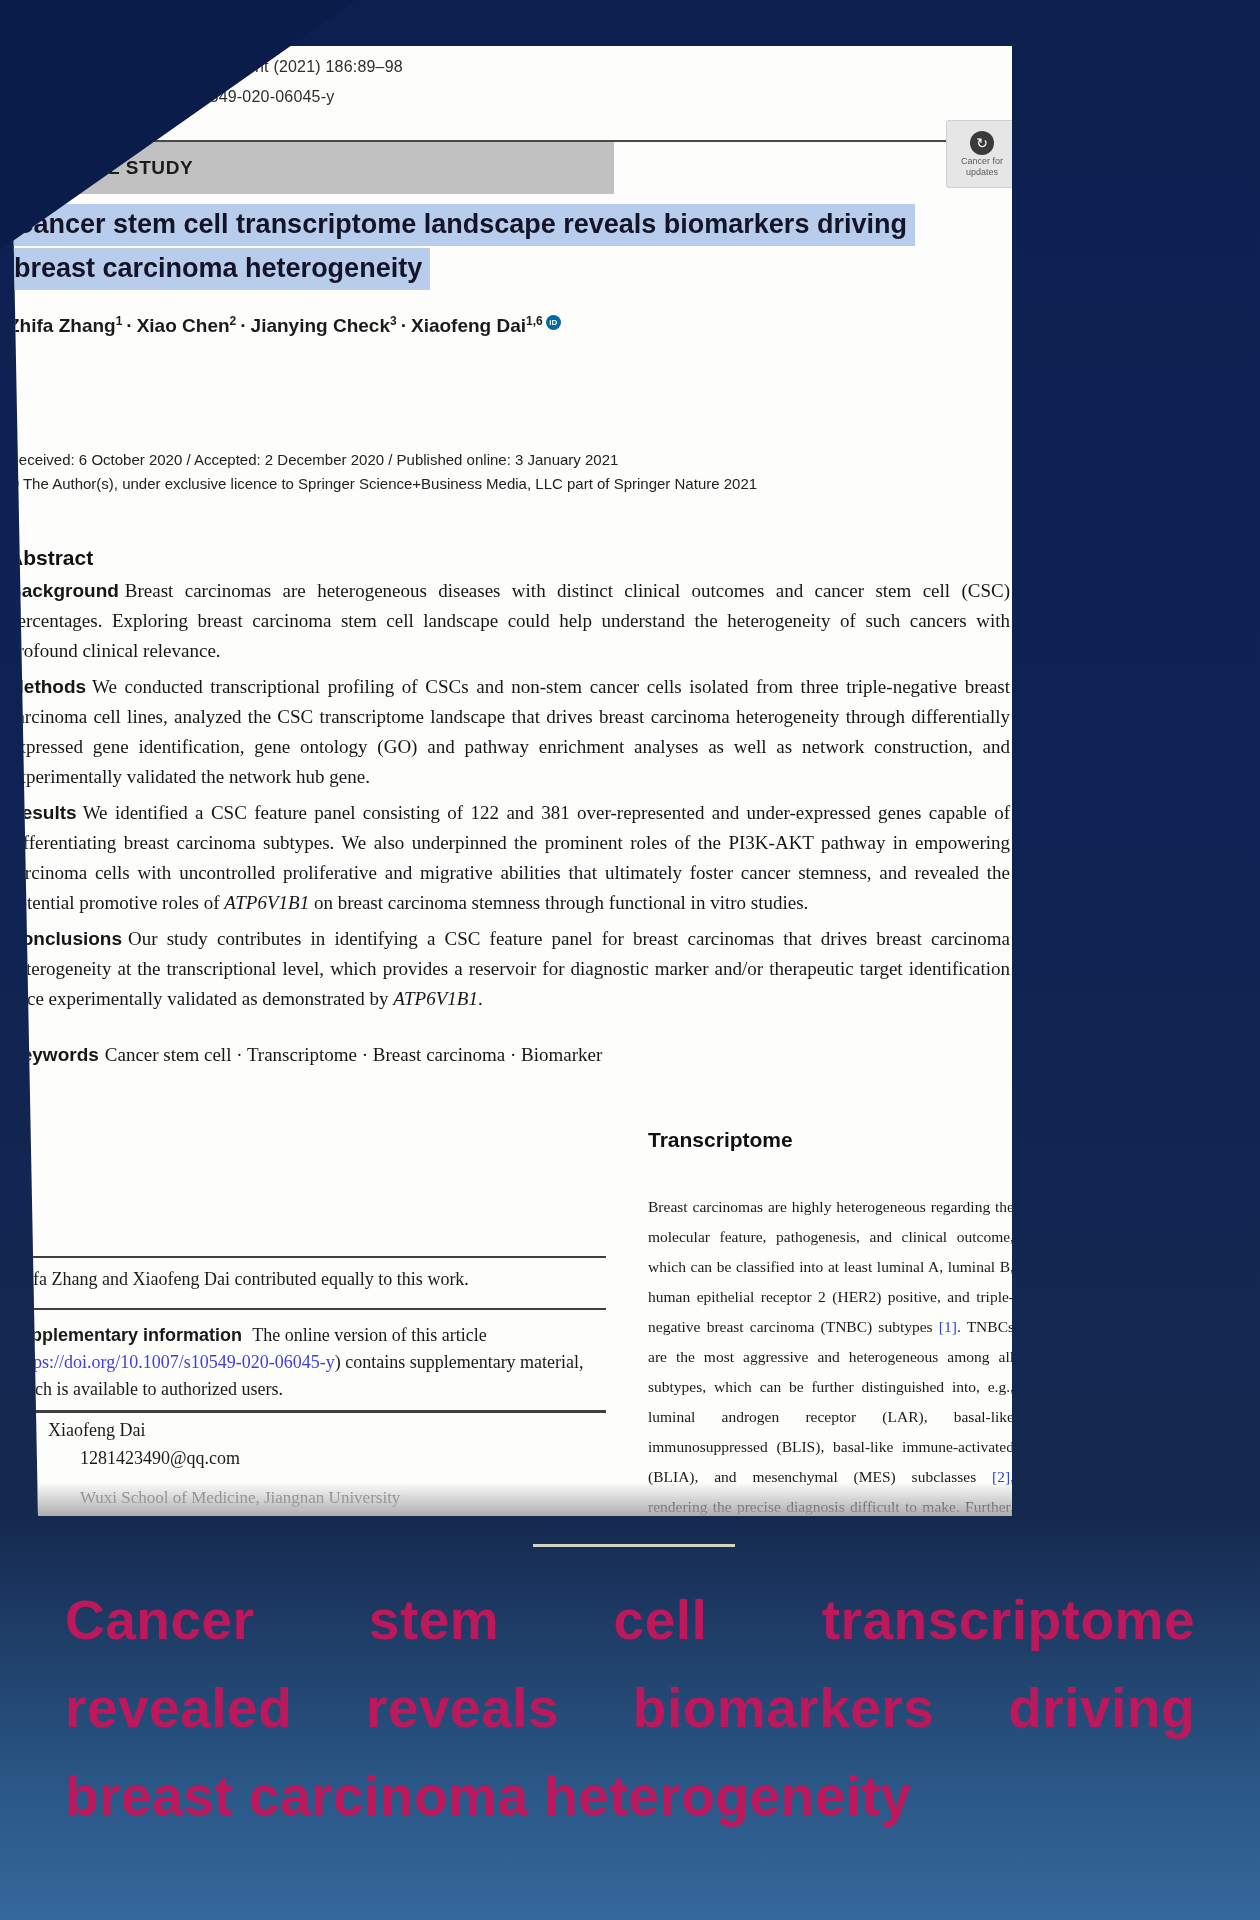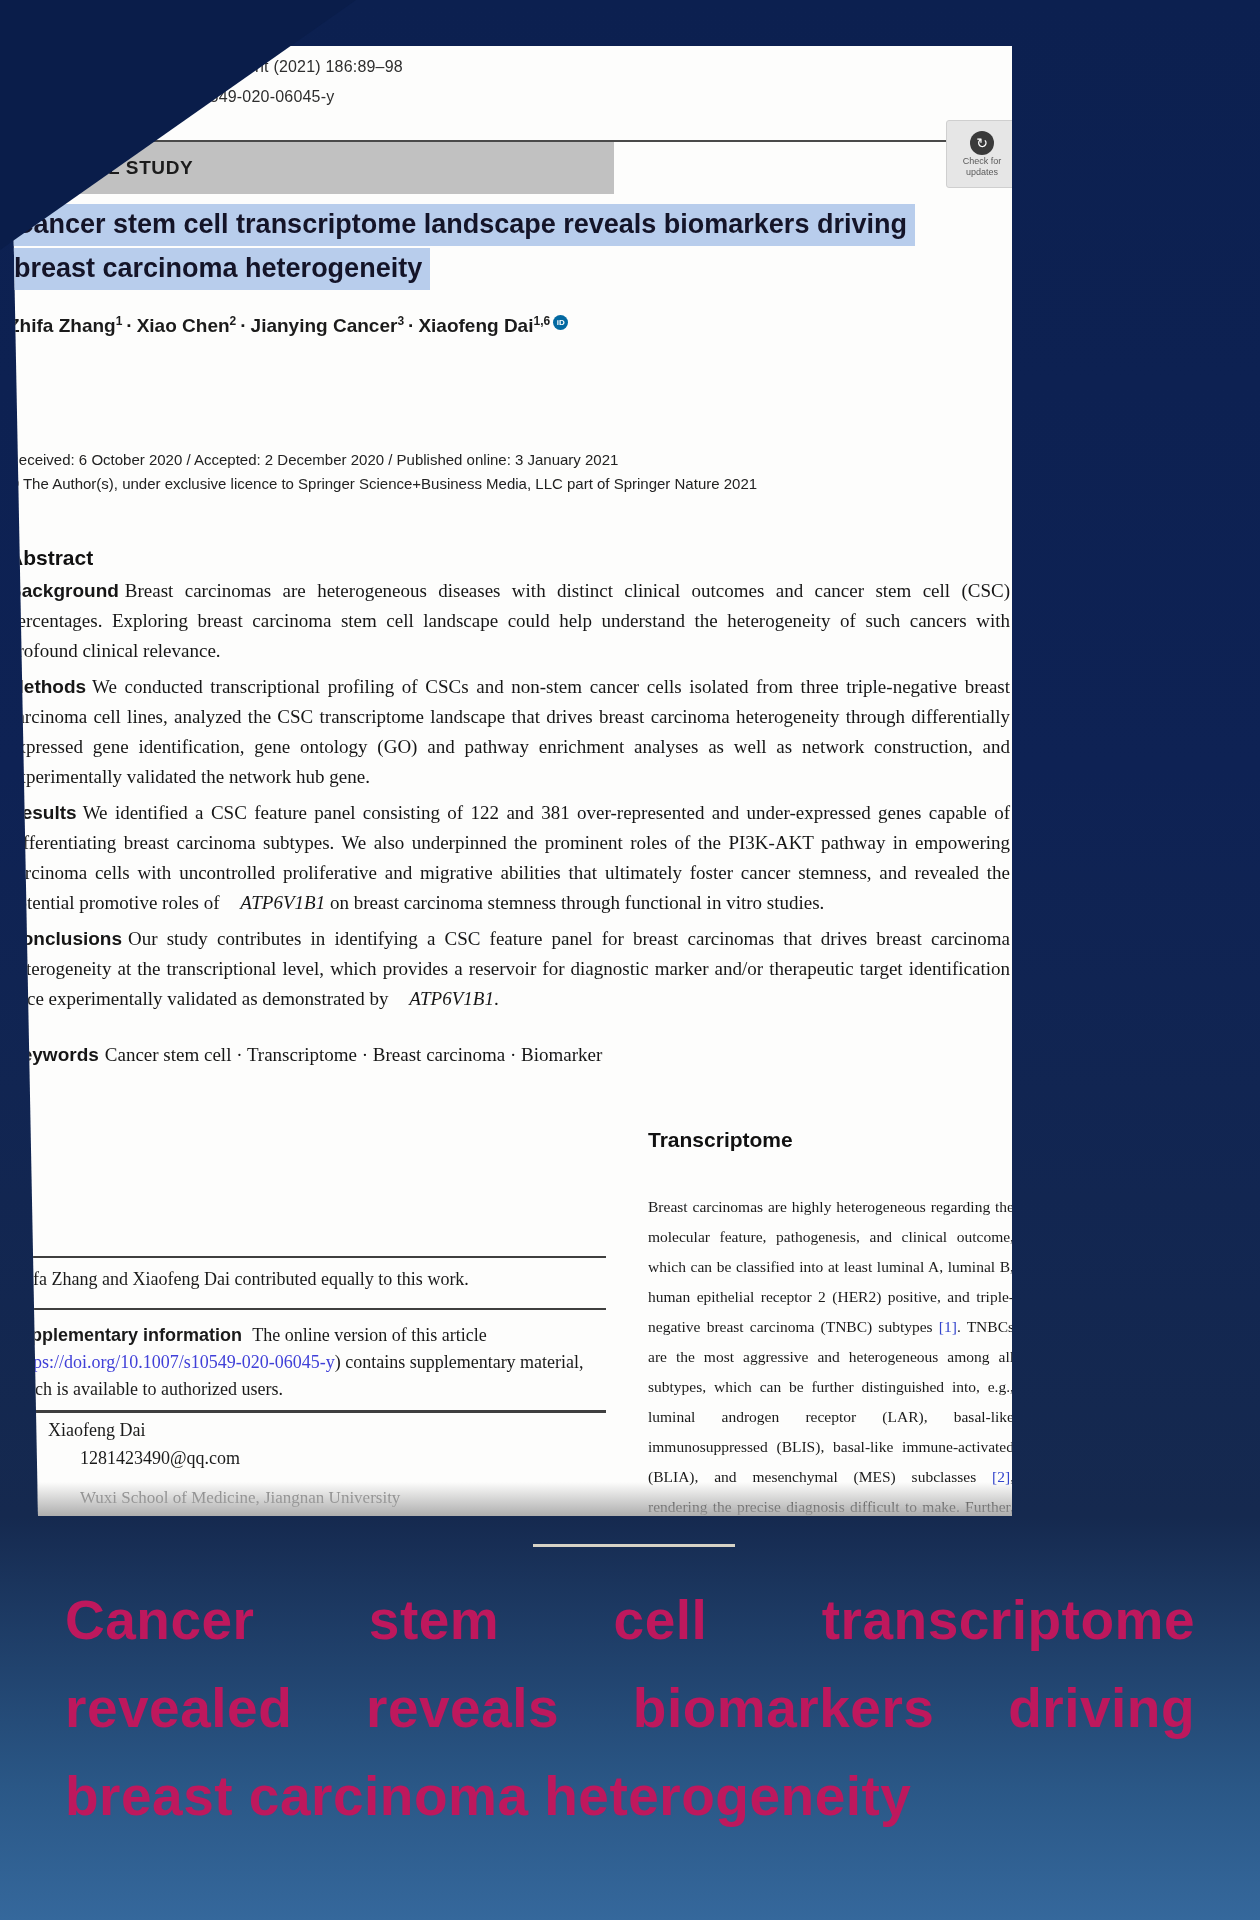--- a/index.html
+++ b/index.html
@@ -39,21 +39,21 @@
   .authors sup{font-size:12px;}
   .author-sep{padding:0 4px;}
   .orcid{display:inline-block;width:15px;height:15px;border-radius:50%;background:#0369a1;color:#fff;
     font-size:8px;font-weight:bold;text-align:center;line-height:15px;vertical-align:super;margin-left:3px;}
   .meta-block{position:absolute;left:2px;top:402px;font-size:15px;color:#222;line-height:24px;white-space:nowrap;}
   
   .abstract-block{position:absolute;left:2px;top:500px;width:1002px;color:#161616;}
   .abs-heading{font-size:21px;font-weight:bold;color:#111;margin:0 0 4px 0;font-family:"Liberation Sans",sans-serif;}
   .abstract-block p{margin:6px 0 0 0;font-family:"Liberation Serif",serif;font-size:19px;line-height:30px;text-align:justify;}
   .para-label{font-family:"Liberation Sans",sans-serif;font-weight:bold;font-size:19px;padding-right:6px;}
-  .gene{font-style:italic;margin-left:16px;}
+  .gene{font-style:italic;}
   .keywords{margin-top:26px !important;text-align:left !important;}
   
   .fn-rule{position:absolute;left:-6px;width:606px;height:2px;background:#3f3f3f;}
   .fn-text{position:absolute;left:2px;width:600px;font-family:"Liberation Serif",serif;
     font-size:18px;line-height:27px;color:#1a1a1a;}
   .doi-link{color:#4040d8;text-decoration:none;}
   .contact{position:absolute;left:42px;top:1374px;font-family:"Liberation Serif",serif;font-size:18px;color:#1a1a1a;}
   .envelope{position:absolute;left:6px;top:1376px;font-size:15px;color:#444;}
   .email{position:absolute;left:74px;top:1402px;font-family:Liberation Serif, serif;font-size:18px;color:#1a1a1a;}
   .affiliation{position:absolute;left:74px;top:1442px;font-family:"Liberation Serif",serif;font-size:17px;color:#8a8a8a;}
@@ -81,31 +81,31 @@
   <div class="rule-top"></div>
 
   <div class="gray-bar">
     <span class="section-label">PRECLINICAL STUDY</span>
   </div>
 
   <div class="check-badge">
     <span class="check-circle">
         <span>↻</span>
       </span>
-    <span class="check-text">Check for</span>
+    <span class="check-text">Cancer for</span>
     <span class="check-text">updates</span>
   </div>
 
   <div class="title-block">
     <div><span class="title-line">Cancer stem cell transcriptome landscape reveals biomarkers driving</span></div>
     <div><span class="title-line">breast carcinoma heterogeneity</span></div>
   </div>
 
   <div class="authors">
-    <span>Zhifa Zhang</span><sup>1</sup><span class="author-sep">·</span><span>Xiao Chen</span><sup>2</sup><span class="author-sep">·</span><span>Jianying Cancer</span><sup>3</sup><span class="author-sep">·</span><span>Xiaofeng Dai</span><sup>1,6</sup><span class="orcid"><span>iD</span></span>
+    <span>Zhifa Zhang</span><sup>1</sup><span class="author-sep">·</span><span>Xiao Chen</span><sup>2</sup><span class="author-sep">·</span><span>Jianying Check</span><sup>3</sup><span class="author-sep">·</span><span>Xiaofeng Dai</span><sup>1,6</sup><span class="orcid"><span>iD</span></span>
   </div>
 
   <div class="meta-block">
     <div>Received: 6 October 2020 / Accepted: 2 December 2020 / Published online: 3 January 2021</div>
     <div>© The Author(s), under exclusive licence to Springer Science+Business Media, LLC part of Springer Nature 2021</div>
   </div>
 
   <div class="abstract-block">
     <div class="abs-heading">Abstract</div>
     <p><span class="para-label">Background</span><span>Breast carcinomas are heterogeneous diseases with distinct clinical outcomes and cancer stem cell (CSC) percentages. Exploring breast carcinoma stem cell landscape could help understand the heterogeneity of such cancers with profound clinical relevance.</span></p>

